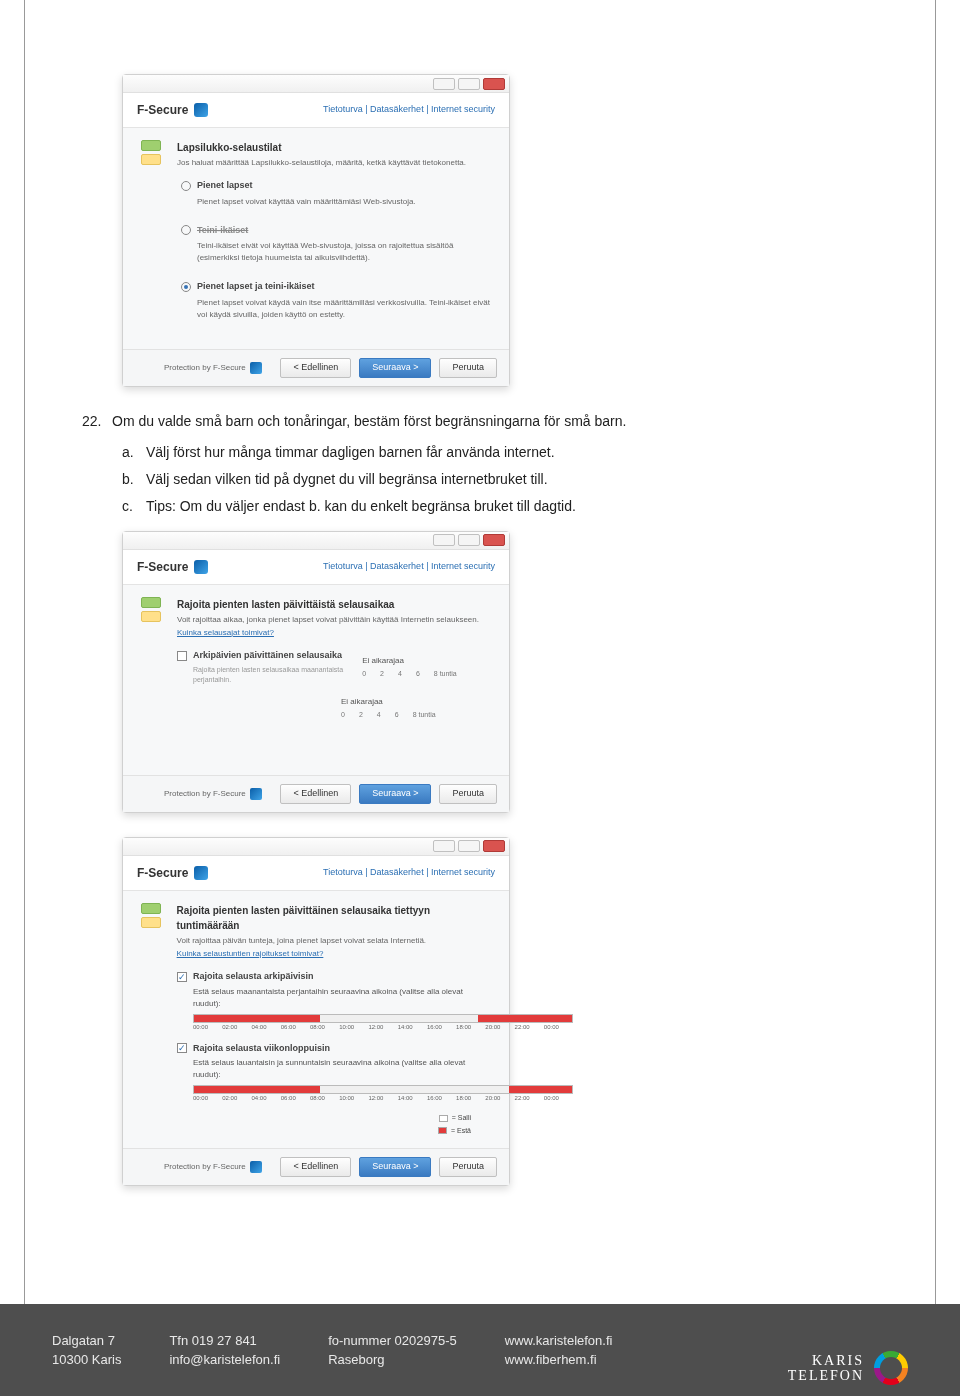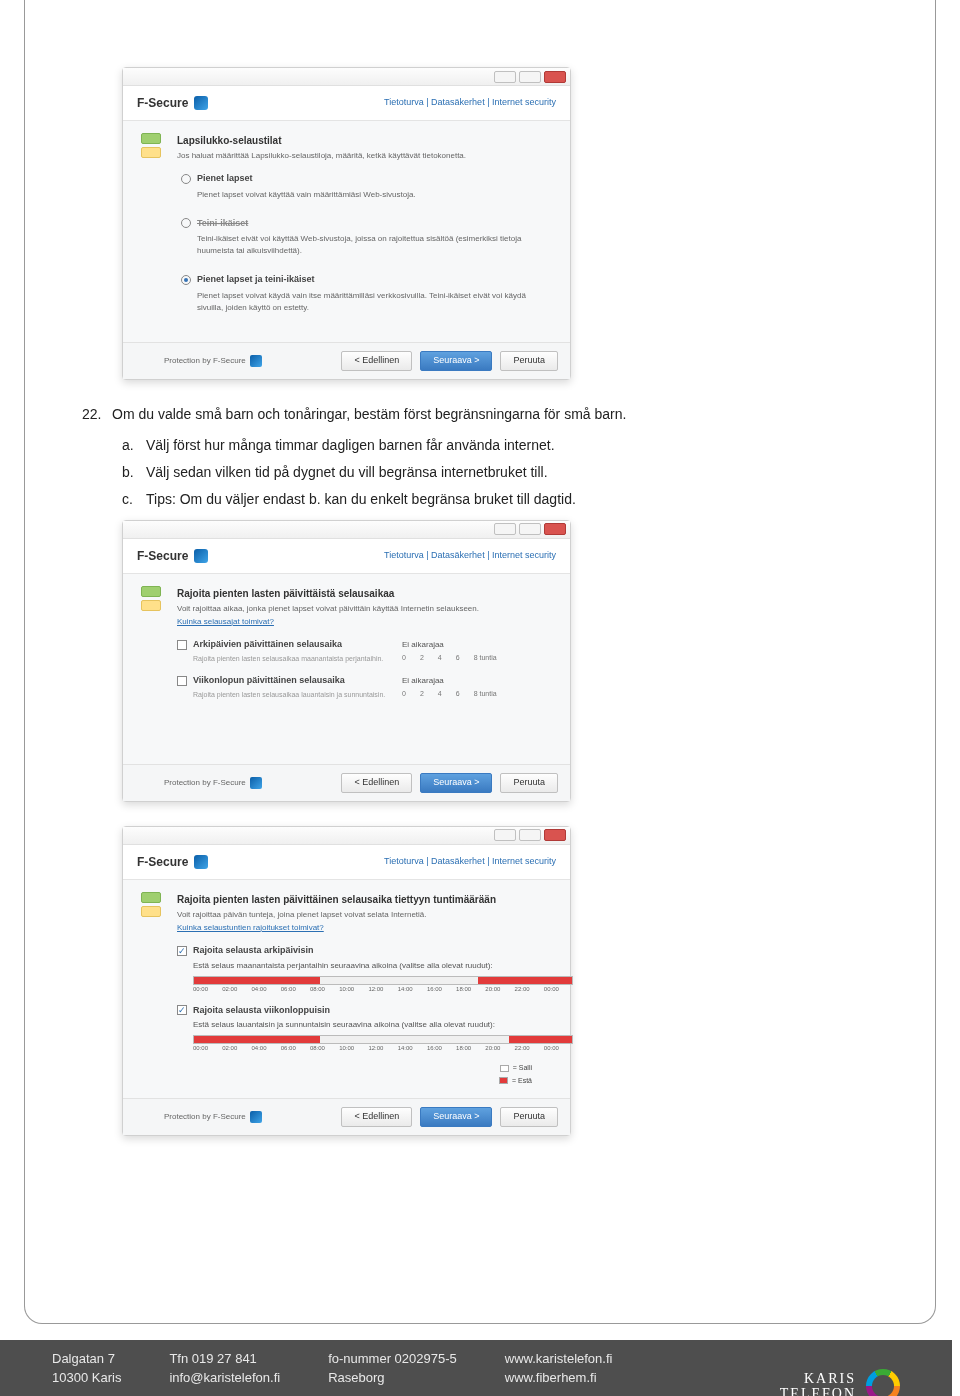--- a/index.html
+++ b/index.html
@@ -29,22 +29,22 @@
   }
   ol.main { margin: 0; padding: 0; list-style: none; }
   ol.main > li { margin-bottom: 24px; }
   .li-row { display: flex; }
   .li-num { min-width: 30px; }
   .sub { margin: 10px 0 10px 40px; padding: 0; list-style: none; }
   .sub li { display: flex; margin-bottom: 6px; }
   .sub-letter { min-width: 24px; }
   
   .win {
-    width: 449px;
-    margin: 7px 0 24px 40px;
+    width: 388px;
+    margin: 14px 0 24px 40px;
     border: 1px solid #d0d0d0;
     border-radius: 4px;
     background: #f7f8f9;
     box-shadow: 0 3px 8px rgba(0,0,0,0.15);
     font-size: 9px;
     color: #444;
   }
   .win-titlebar {
     height: 18px;
     background: linear-gradient(#fdfdfd, #f0f0f0);
@@ -114,22 +114,22 @@
   .tb-labels span { flex: 1; white-space: nowrap; }
   .legend { display: flex; flex-direction: column; align-items: flex-end; margin: 8px 20px 0 0; font-size: 7px; gap: 2px; }
   .lg-row { display: flex; align-items: center; gap: 4px; }
   .lg-sw { width: 9px; height: 7px; border: 1px solid #aaa; }
   .lg-on { background: #e23b3b; }
   .lg-off { background: #fff; }
   .link { color: #2b6fb3; text-decoration: underline; font-size: 8px; }
   
   .footer {
     position: absolute;
-    left: 0; right: 8px; bottom: 0;
-    height: 56px;
+    left: 0; right: 0; bottom: 0;
+    height: 92px;
     background: #4e4e4e;
     color: #e8e8e8;
     display: flex;
     align-items: center;
     padding: 0 52px;
     font-size: 13px;
     gap: 48px;
   }
   .footer .col { line-height: 1.5; }
   .footer .spacer { flex: 1; }
@@ -270,27 +270,20 @@
                     <span>2</span>
                     <span>4</span>
                     <span>6</span>
                     <span>8 tuntia</span>
                 </div>
               </div>
             </div>
           </div>
           <div class="chk-block">
             <div class="slot-row">
-              <div>
-                <div class="chk-line">
-                    <span class="chk"></span>
-                    <span class="chk-label">Viikonlopun päivittäinen selausaika</span>
-                  </div>
-                <div class="chk-sub">Rajoita pienten lasten selausaikaa lauantaisin ja sunnuntaisin.</div>
-              </div>
               <div class="slot-right">
                 <div>Ei aikarajaa</div>
                 <div class="ticks">
                   <span>0</span>
                     <span>2</span>
                     <span>4</span>
                     <span>6</span>
                     <span>8 tuntia</span>
                 </div>
               </div>

